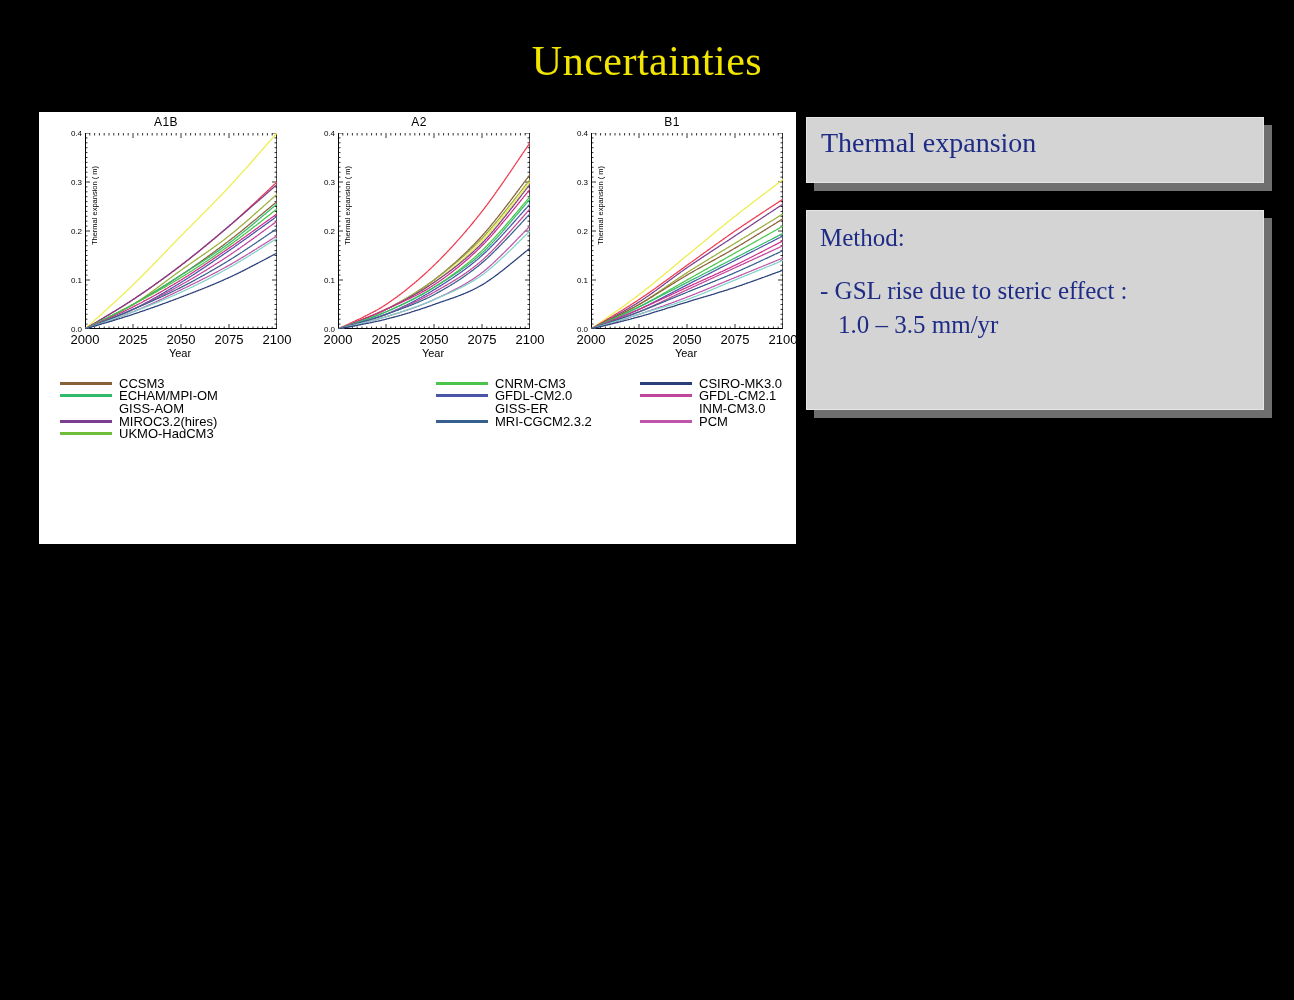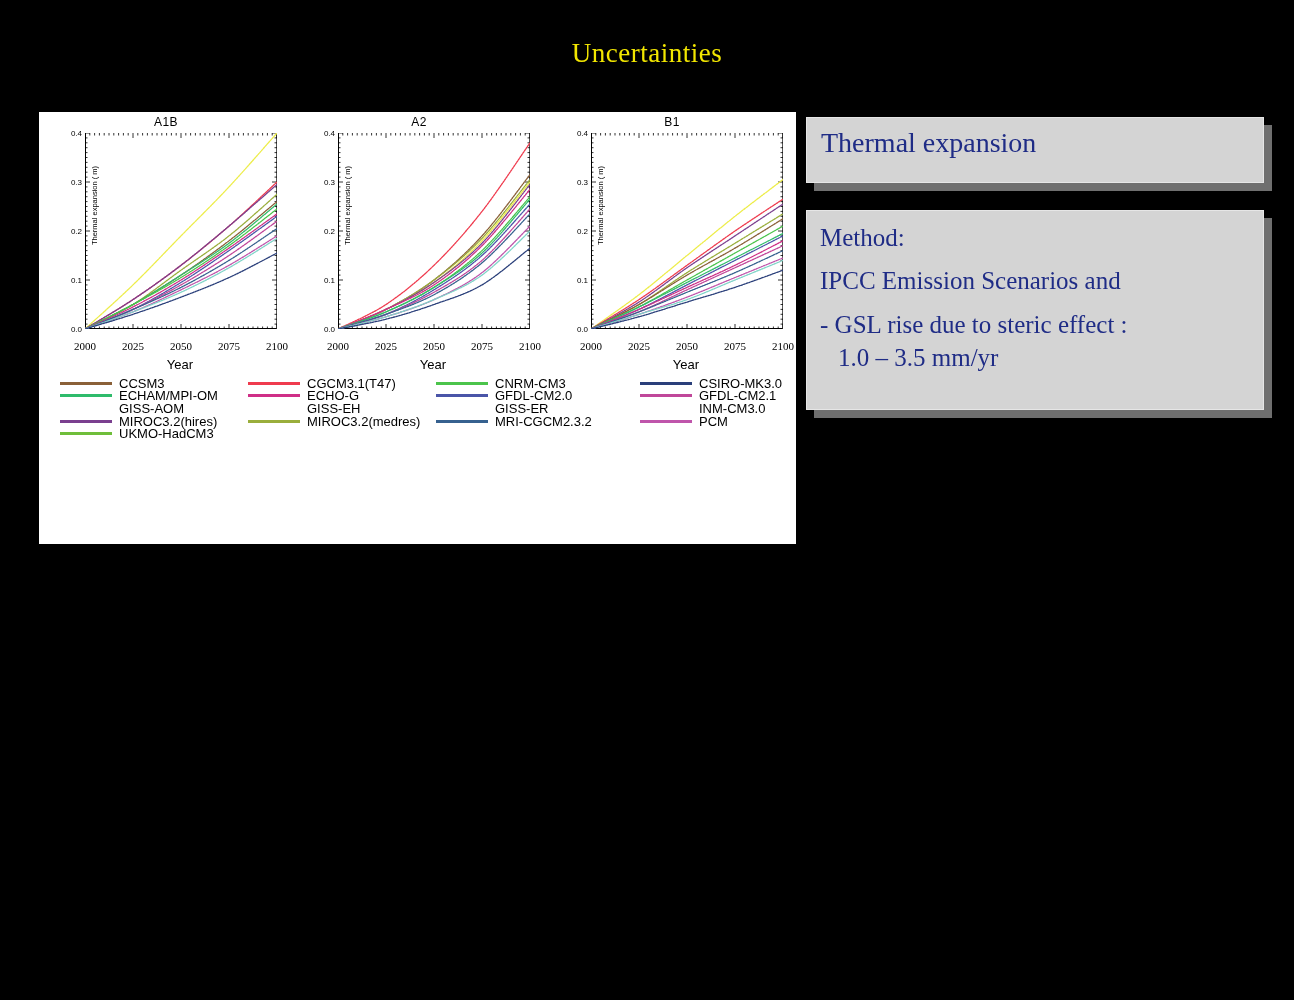--- a/index.html
+++ b/index.html
@@ -2,21 +2,21 @@
 <html><head>
 <meta charset="utf-8">
 <style>
   html,body{margin:0;padding:0;background:#000;}
   body{width:1294px;height:1000px;position:relative;overflow:hidden;
        font-family:"Liberation Serif",serif;}
 
   
   #slide-title{
     position:absolute;left:0;top:40px;width:1294px;text-align:center;
-    color:#f2e600;font-size:27px;font-family:"Liberation Serif",serif;
+    color:#f2e600;font-size:42px;font-family:"Liberation Serif",serif;
     letter-spacing:.5px;line-height:1;
   }
 
   
   #figure-panel{
     position:absolute;left:39px;top:112px;width:757px;height:432px;
     background:#ffffff;border:1px solid #ffffff;box-sizing:border-box;
   }
   .charts-row{position:absolute;left:0;top:0;width:757px;height:262px;}
   .chart{position:absolute;top:0;width:252px;height:262px;}
@@ -27,34 +27,34 @@
     font-family:"Liberation Sans",sans-serif;font-size:12px;color:#000;
     letter-spacing:.5px;
   }
   .ylabel{
     position:absolute;left:-6px;top:88px;width:120px;
     transform:rotate(-90deg);transform-origin:50% 50%;
     font-family:"Liberation Sans",sans-serif;font-size:7.5px;color:#000;
     text-align:center;white-space:nowrap;
   }
   .xlabel{
-    position:absolute;left:40px;top:244px;width:200px;text-align:center;
-    font-family:"Liberation Sans",sans-serif;font-size:13px;color:#000;
+    position:absolute;left:40px;top:234px;width:200px;text-align:center;
+    font-family:"Liberation Sans",sans-serif;font-size:11px;color:#000;
   }
   .plotbox{position:absolute;left:45px;top:20px;width:192px;height:196px;}
   .plotsvg{display:block;width:192px;height:196px;}
 
   .ytick{
     position:absolute;right:100%;margin-right:3px;transform:translateY(-50%);
     font-family:"Liberation Sans",sans-serif;font-size:8px;color:#000;
     white-space:nowrap;
   }
   .xtick{
-    position:absolute;top:100%;margin-top:11px;transform:translateX(-50%);
-    font-family:Liberation Serif, serif;font-size:11px;color:#000;
+    position:absolute;top:100%;margin-top:3px;transform:translateX(-50%);
+    font-family:Liberation Sans, sans-serif;font-size:13px;color:#000;
     white-space:nowrap;
   }
 
   
   #chart-legend{
     position:absolute;left:0;top:264px;width:757px;height:74px;
   }
   .legend-col{position:absolute;top:0;width:185px;}
   .legend-col.l0{left:20px;}
   .legend-col.l1{left:208px;}
@@ -713,38 +713,20 @@
         </div>
         <div class="legend-item">
           <span class="legend-swatch" style="background: rgb(122, 63, 143);"></span>
           <span class="legend-label">MIROC3.2(hires)</span>
         </div>
         <div class="legend-item">
           <span class="legend-swatch" style="background: rgb(111, 190, 58);"></span>
           <span class="legend-label">UKMO-HadCM3</span>
         </div>
       </div>
-      <div class="legend-col l1">
-        <div class="legend-item">
-          <span class="legend-swatch" style="background: rgb(239, 59, 78);"></span>
-          <span class="legend-label">CGCM3.1(T47)</span>
-        </div>
-        <div class="legend-item">
-          <span class="legend-swatch" style="background: rgb(207, 47, 135);"></span>
-          <span class="legend-label">ECHO-G</span>
-        </div>
-        <div class="legend-item">
-          <span class="legend-swatch" style="background: rgb(255, 255, 255);"></span>
-          <span class="legend-label">GISS-EH</span>
-        </div>
-        <div class="legend-item">
-          <span class="legend-swatch" style="background: rgb(154, 174, 60);"></span>
-          <span class="legend-label">MIROC3.2(medres)</span>
-        </div>
-      </div>
       <div class="legend-col l2">
         <div class="legend-item">
           <span class="legend-swatch" style="background: rgb(75, 196, 75);"></span>
           <span class="legend-label">CNRM-CM3</span>
         </div>
         <div class="legend-item">
           <span class="legend-swatch" style="background: rgb(74, 85, 168);"></span>
           <span class="legend-label">GFDL-CM2.0</span>
         </div>
         <div class="legend-item">
@@ -783,19 +765,18 @@
     <div id="heading-text">Thermal expansion</div>
   </div>
 </div>
 
 <div class="shadow-box" id="method-box">
   <div class="shadow"></div>
   <div class="face">
     <div id="method-content">
       <div class="m-line">Method:</div>
       <div class="m-gap"></div>
-      <div class="m-line">IPCC Emission Scenarios and</div>
       <div class="m-gap"></div>
       <div class="m-line">- GSL rise due to steric effect :</div>
       <div class="m-line m-indent">1.0 – 3.5 mm/yr</div>
     </div>
   </div>
 </div>
 
 </body></html>

